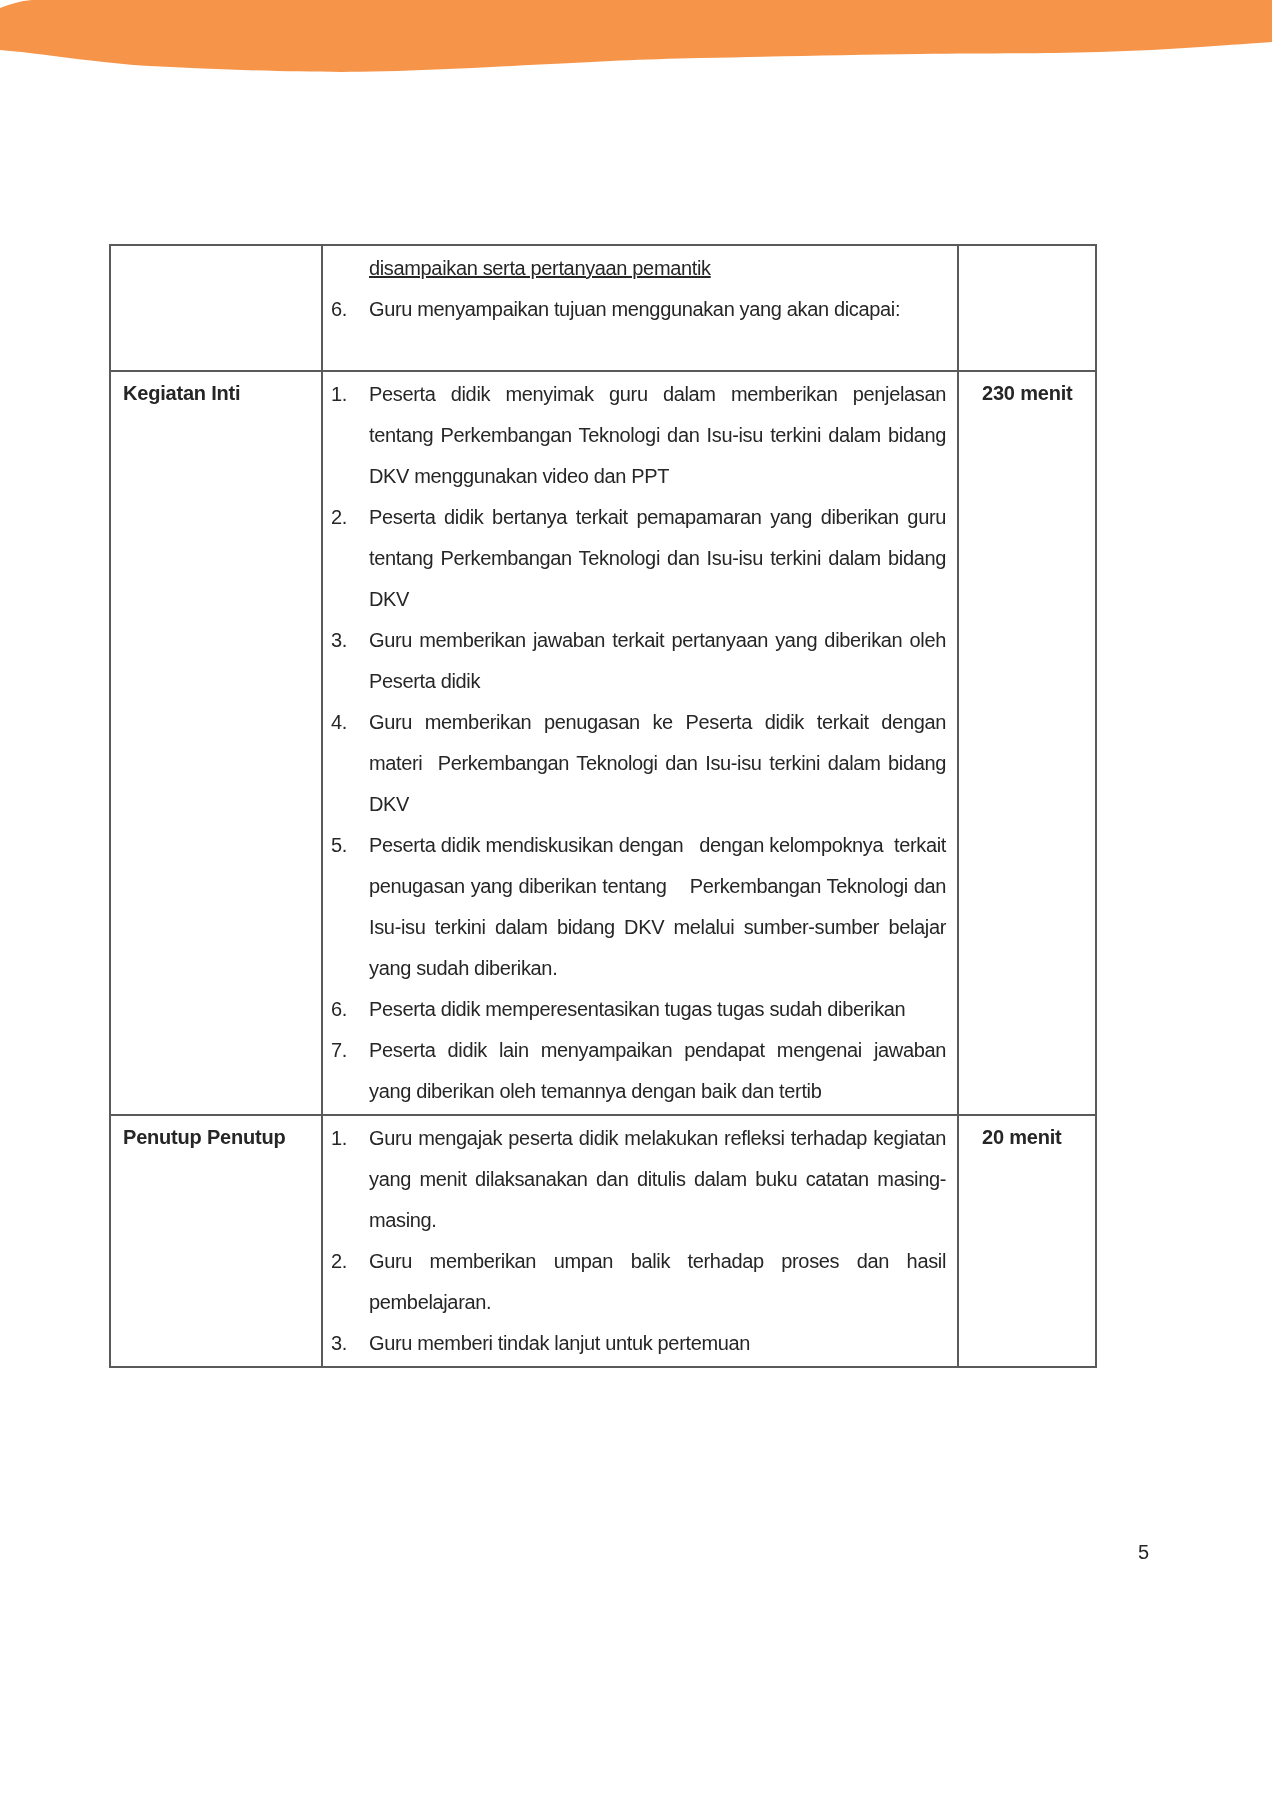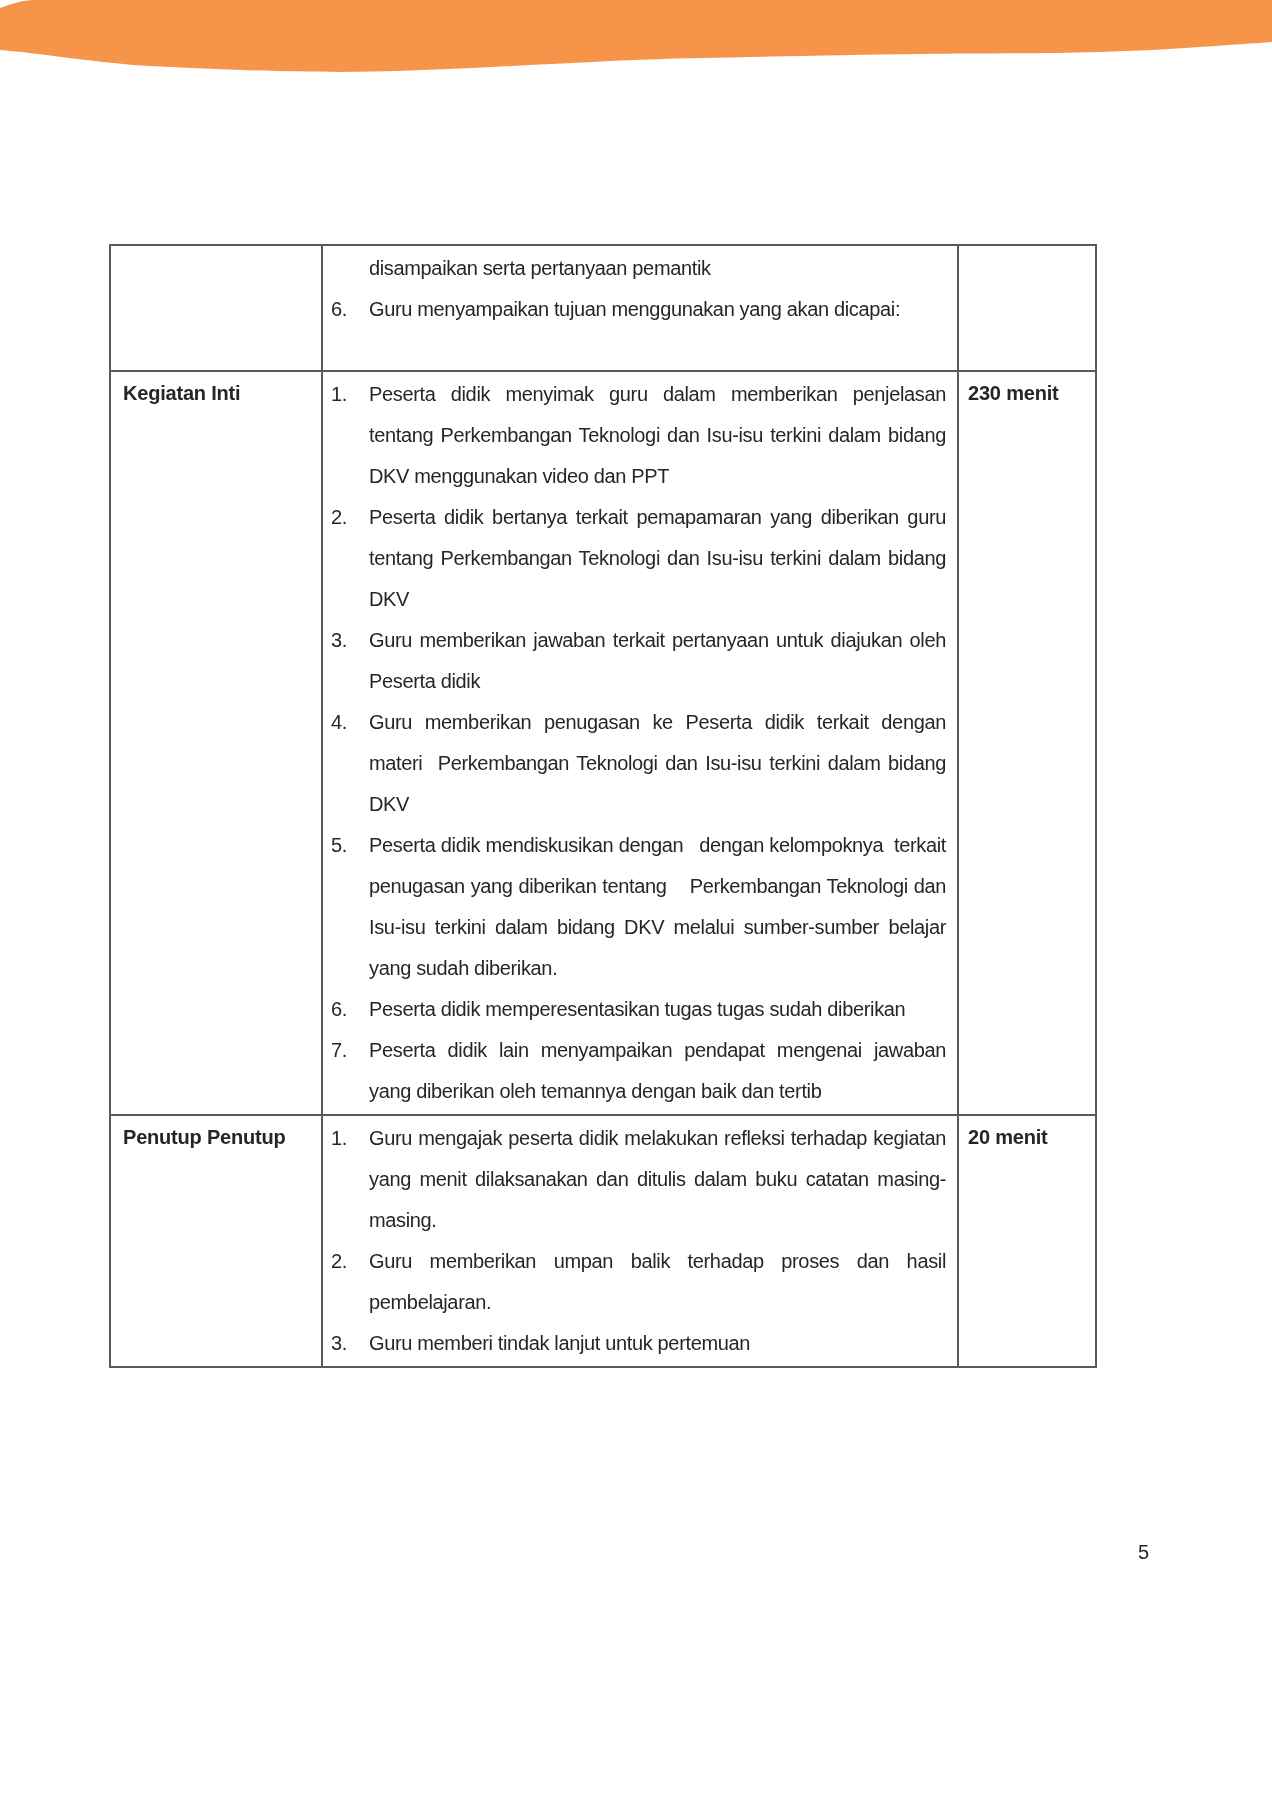--- a/index.html
+++ b/index.html
@@ -31,35 +31,36 @@
     border:2px solid #5a5a5a;
     vertical-align:top;
     padding:0;
   }
   col.c1 { width:212px; }
   col.c2 { width:636px; }
   col.c3 { width:138px; }
 
   td.cell-activity { padding:6px 4px 4px 12px; }
   td.cell-desc     { padding:2px 11px 2px 8px; }
-  td.cell-time     { padding:6px 4px 4px 9px; }
+  td.cell-time     { padding:6px 4px 4px 23px; }
 
   .activity-label, .time-label {
     font-weight:bold;
     font-size:20px;
     line-height:30px;
     letter-spacing:-0.2px;
     white-space:nowrap;
   }
 
   .cont-line {
     margin-left:38px;
     font-size:20px;
     line-height:41px;
     letter-spacing:-0.35px;
+    text-decoration:underline;
   }
   .item {
     display:flex;
     font-size:20px;
     line-height:41px;
     letter-spacing:-0.35px;
   }
   .item .num {
     flex:0 0 38px;
   }
@@ -125,21 +126,21 @@
         <div class="item">
           <span class="num">1.</span>
           <span class="txt">Peserta didik menyimak guru dalam memberikan penjelasan tentang Perkembangan Teknologi dan Isu-isu terkini dalam bidang DKV menggunakan video dan PPT</span>
         </div>
         <div class="item">
           <span class="num">2.</span>
           <span class="txt">Peserta didik bertanya terkait pemapamaran yang diberikan guru  tentang Perkembangan Teknologi dan Isu-isu terkini dalam bidang DKV</span>
         </div>
         <div class="item">
           <span class="num">3.</span>
-          <span class="txt">Guru memberikan jawaban terkait pertanyaan untuk diajukan oleh Peserta didik</span>
+          <span class="txt">Guru memberikan jawaban terkait pertanyaan yang diberikan oleh Peserta didik</span>
         </div>
         <div class="item">
           <span class="num">4.</span>
           <span class="txt">Guru memberikan penugasan ke Peserta didik terkait dengan materi  Perkembangan Teknologi dan Isu-isu terkini dalam bidang DKV</span>
         </div>
         <div class="item">
           <span class="num">5.</span>
           <span class="txt">Peserta didik mendiskusikan dengan   dengan kelompoknya  terkait penugasan yang diberikan tentang    Perkembangan Teknologi dan Isu-isu terkini dalam bidang DKV melalui sumber-sumber belajar yang sudah diberikan.</span>
         </div>
         <div class="item">

